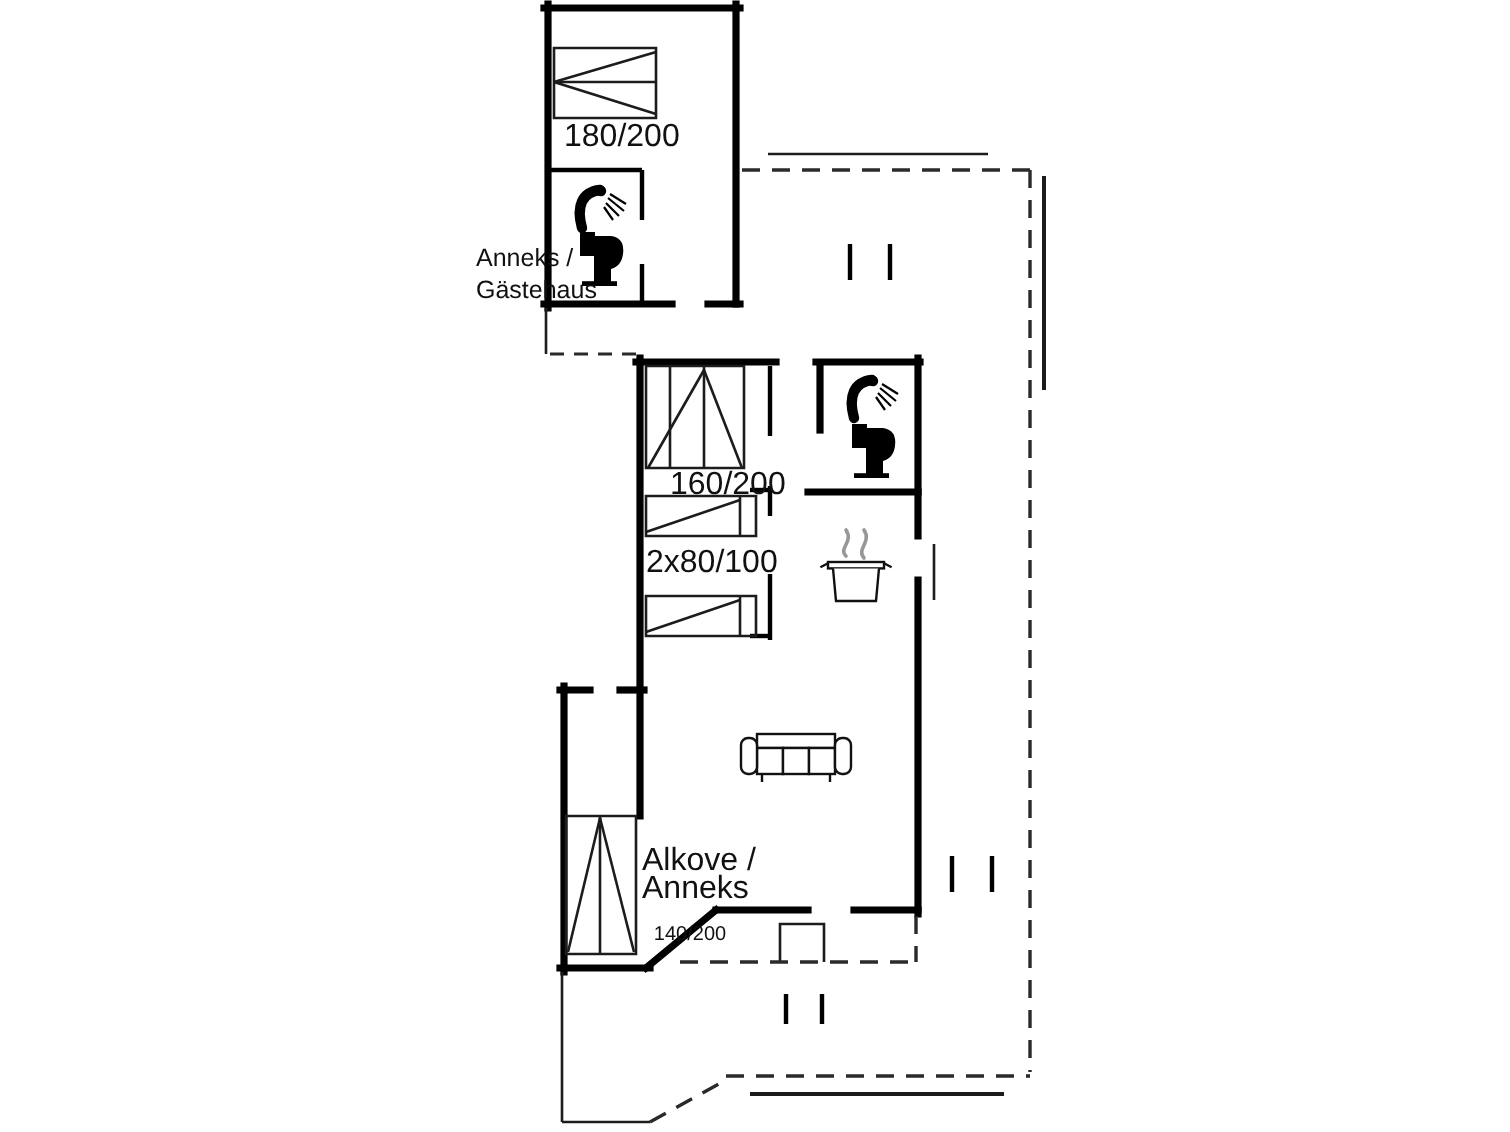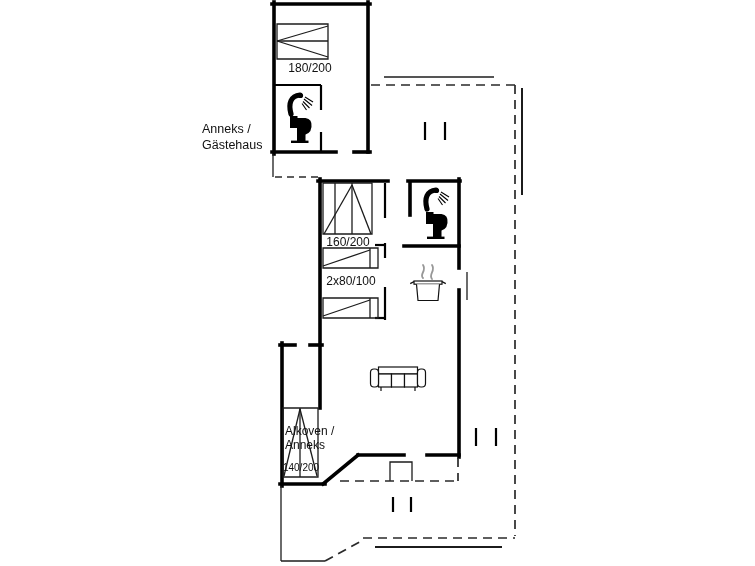--- a/index.html
+++ b/index.html
@@ -2,25 +2,25 @@
 <html><head>
 <meta charset="utf-8">
 <style>
   html,body{margin:0;padding:0;background:#fff;}
   .canvas{
     position:relative;width:755px;height:566px;background:#fff;overflow:hidden;
     font-family:"Liberation Sans", sans-serif;color:#111;
   }
   .canvas svg{position:absolute;left:0;top:0;}
   .lbl{position:absolute;color:#111;white-space:nowrap;}
-  .lbl span{display:block;}
+  .lbl span{display:block;margin-left:36px;}
   .c{text-align:center;}
-  .s115{font-size:12px;line-height:13px;}
+  .s115{font-size:16px;line-height:13px;}
   .s125{font-size:12.5px;line-height:15.5px;}
-  .s100{font-size:10px;line-height:12px;}
+  .s100{font-size:10px;line-height:12px;padding-left:44px;}
   
   .thick{stroke:#000;stroke-width:3.6;fill:none;stroke-linecap:square;}
   .med{stroke:#000;stroke-width:2.2;fill:none;stroke-linecap:butt;}
   .thin{stroke:#1c1c1c;stroke-width:1.3;fill:none;}
   .dash{stroke:#2a2a2a;stroke-width:1.7;fill:none;stroke-dasharray:9 6;}
   .dashsm{stroke:#2a2a2a;stroke-width:1.4;fill:none;stroke-dasharray:7 5;}
   .solid2{stroke:#1c1c1c;stroke-width:2;fill:none;}
 </style>
 </head>
 <body>
@@ -194,24 +194,24 @@
     </g>
   </svg>
 
   <div class="lbl s125" style="left:202px;top:122px;">
     <span>Anneks /</span>
     <span>Gästehaus</span>
   </div>
 
   <div class="lbl s115 c" style="left:282px;top:62px;width:56px;">180/200</div>
 
-  <div class="lbl s115 c" style="left:322px;top:236px;width:52px;">160/200</div>
+  <div class="lbl s115 c" style="left:335px;top:236px;width:52px;">160/200</div>
 
   <div class="lbl s115 c" style="left:323px;top:275px;width:56px;">2x80/100</div>
 
   <div class="lbl s115" style="left:285px;top:424px;line-height:14px;">
-    <span>Alkoven /</span>
+    <span>Alkove /</span>
     <span>Anneks</span>
   </div>
 
   <div class="lbl s100 c" style="left:282px;top:462px;width:38px;">140/200</div>
 
 </div>
 
 </body></html>

